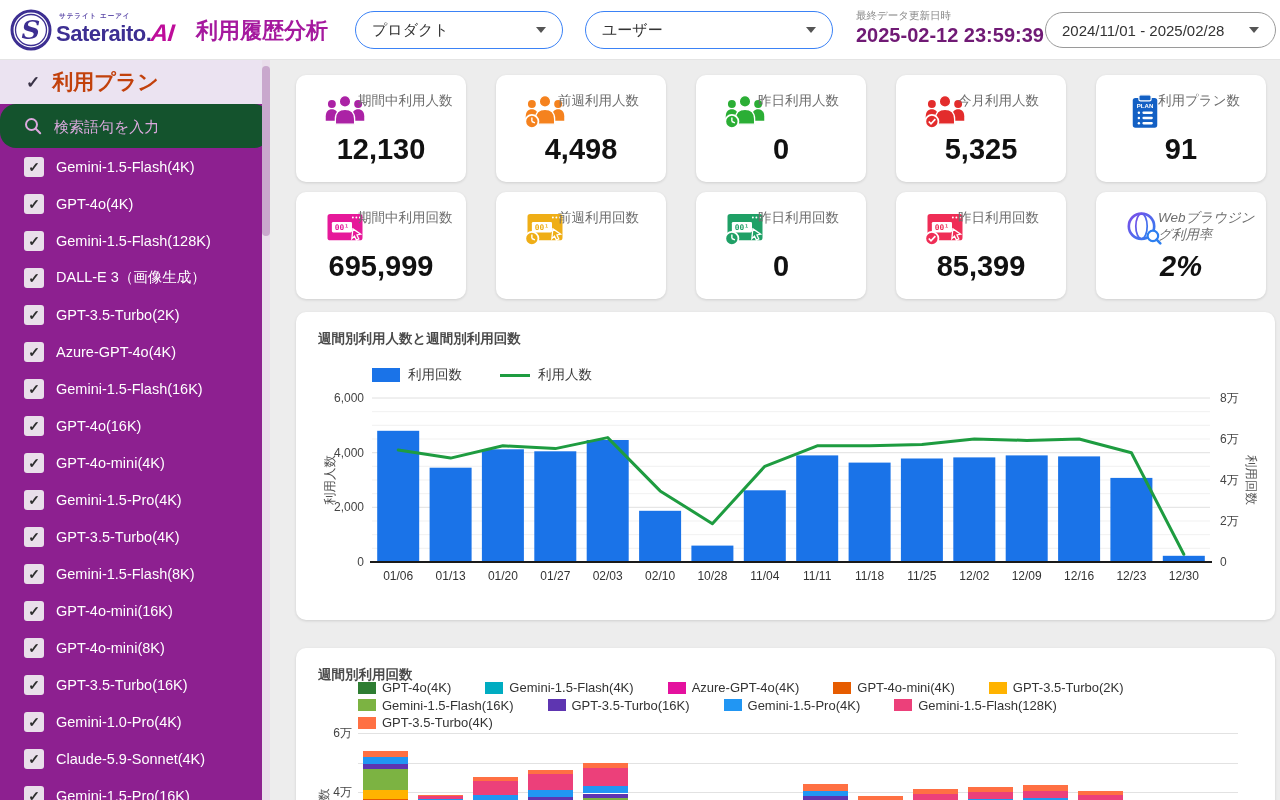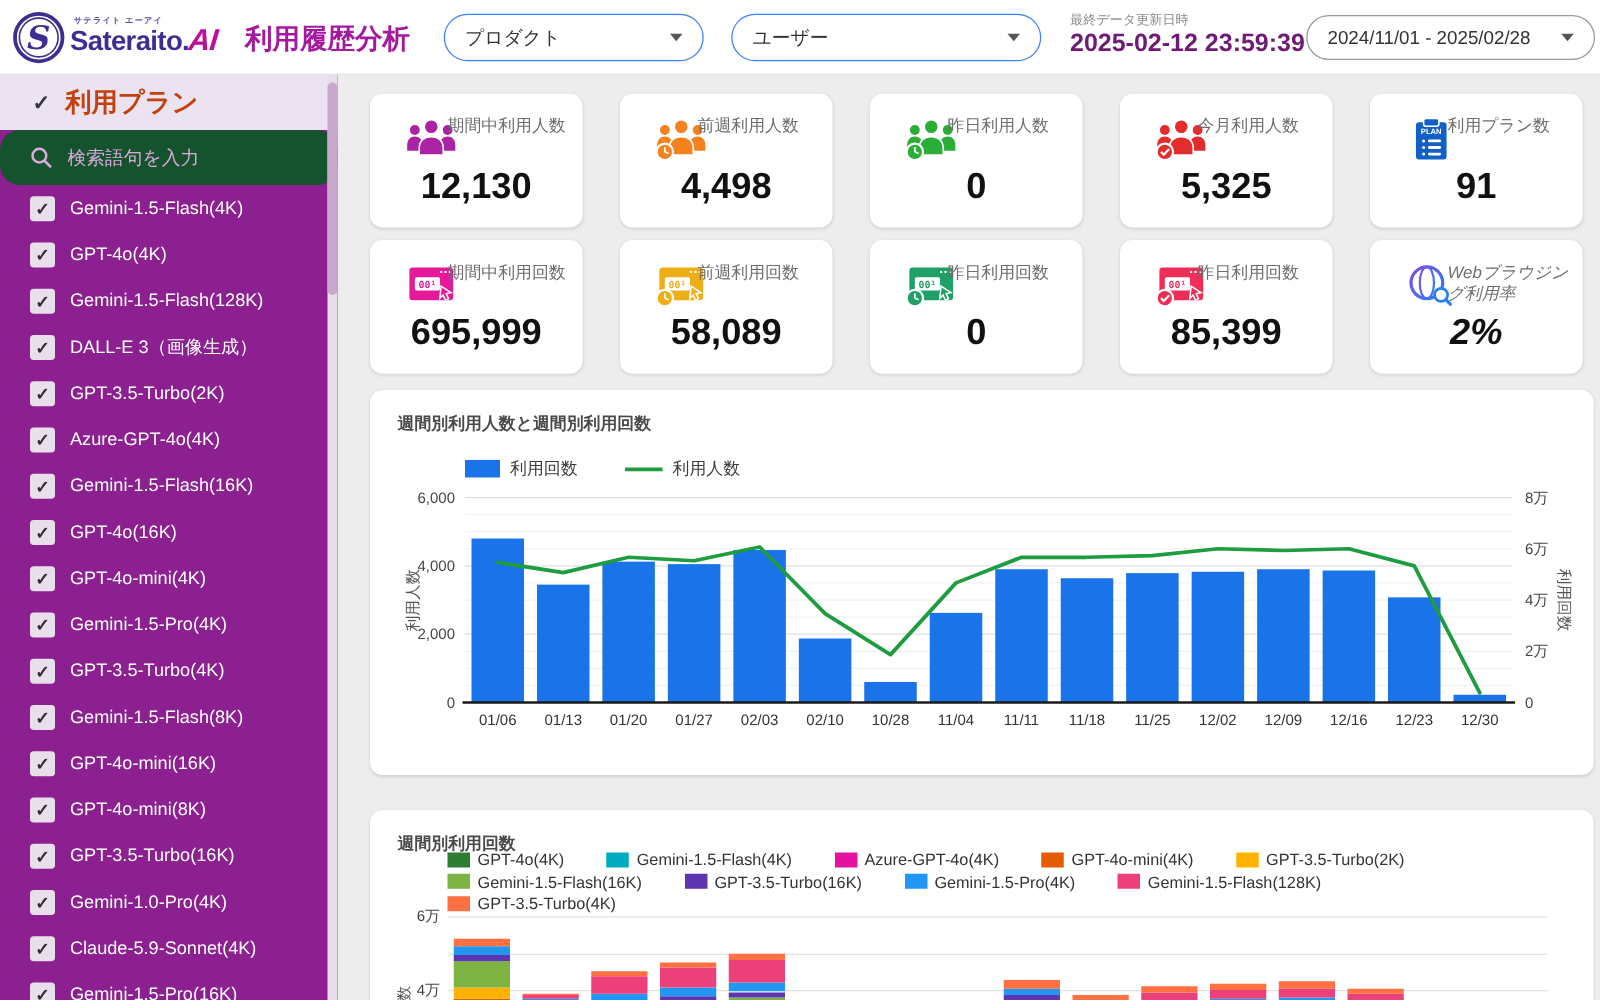--- a/index.html
+++ b/index.html
@@ -308,21 +308,20 @@
               <circle cx="37" cy="9" r="1.1" fill="#fff"></circle>
               <circle cx="41" cy="9" r="1.1" fill="#fff"></circle>
               <rect x="9" y="14" width="23" height="12" rx="1.5" fill="#fff"></rect>
               <text x="20.5" y="23.5" text-anchor="middle" font-size="9" font-weight="bold" fill="#EFAE16" font-family="'DejaVu Sans Mono',monospace">00¹</text>
               <path d="M33 22l9 6-4.4.9 2.2 4.6-2.8 1.3-2.2-4.6-3 3.2z" fill="#EFAE16" stroke="#fff" stroke-width="1.4"></path>
               <circle cx="9" cy="33" r="7.5" fill="#EFAE16" stroke="#fff" stroke-width="2"></circle>
               <line x1="9" y1="33" x2="9" y2="28.5" stroke="#fff" stroke-width="1.6"></line>
               <line x1="9" y1="33" x2="12.5" y2="34.5" stroke="#fff" stroke-width="1.6"></line>
             </svg></span>
           <span class="stat-label">前週利用回数</span>
-          <div class="stat-value">58,089</div>
         </div>
         <div class="card stat-card" style="left: 426px; top: 132px;">
           <span class="stat-icon"><svg width="42" height="42" viewBox="0 0 48 42">
               <rect x="4" y="5" width="40" height="30" rx="3" fill="#1FA066"></rect>
               <circle cx="33" cy="9" r="1.1" fill="#fff"></circle>
               <circle cx="37" cy="9" r="1.1" fill="#fff"></circle>
               <circle cx="41" cy="9" r="1.1" fill="#fff"></circle>
               <rect x="9" y="14" width="23" height="12" rx="1.5" fill="#fff"></rect>
               <text x="20.5" y="23.5" text-anchor="middle" font-size="9" font-weight="bold" fill="#1FA066" font-family="'DejaVu Sans Mono',monospace">00¹</text>
               <path d="M33 22l9 6-4.4.9 2.2 4.6-2.8 1.3-2.2-4.6-3 3.2z" fill="#1FA066" stroke="#fff" stroke-width="1.4"></path>

